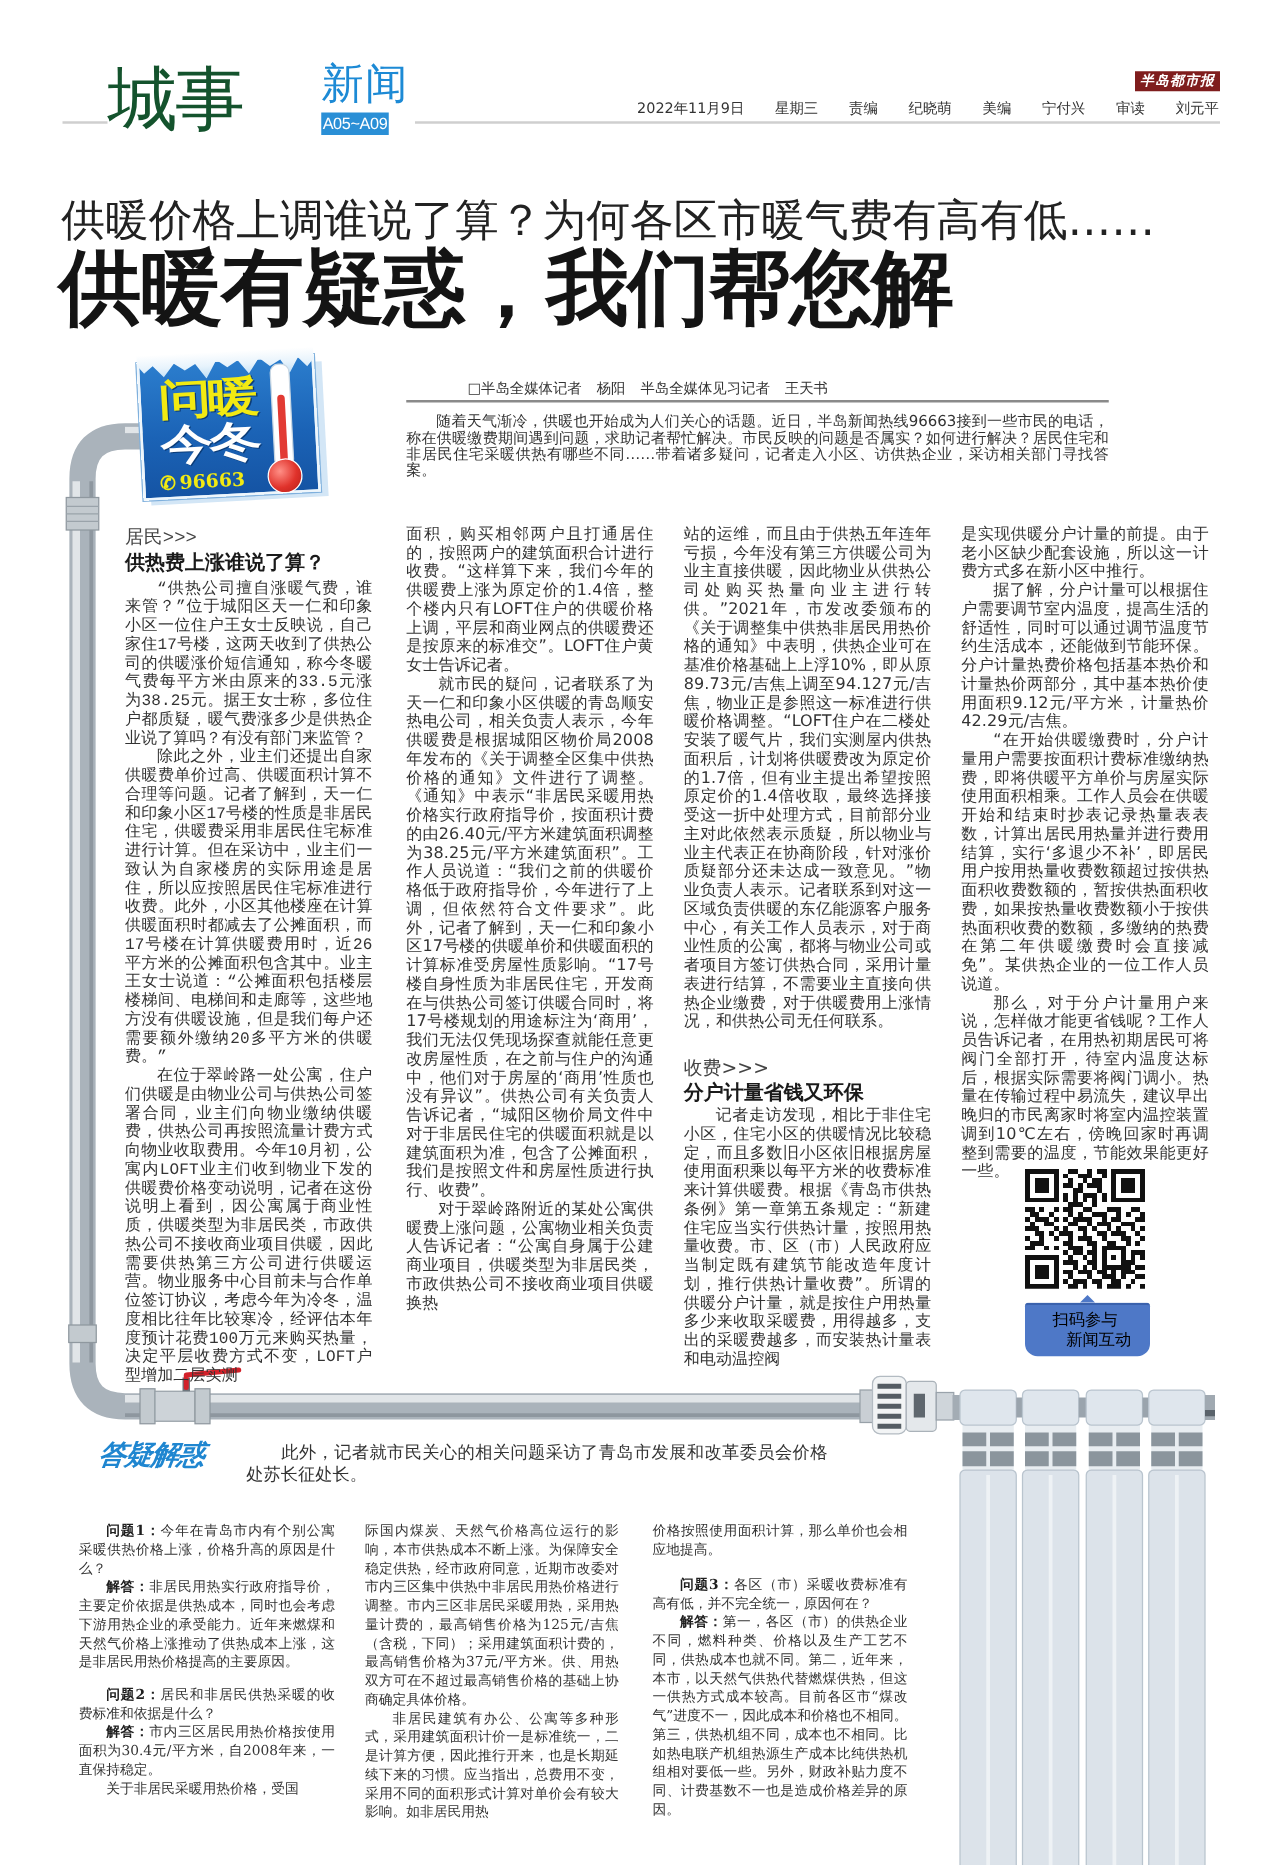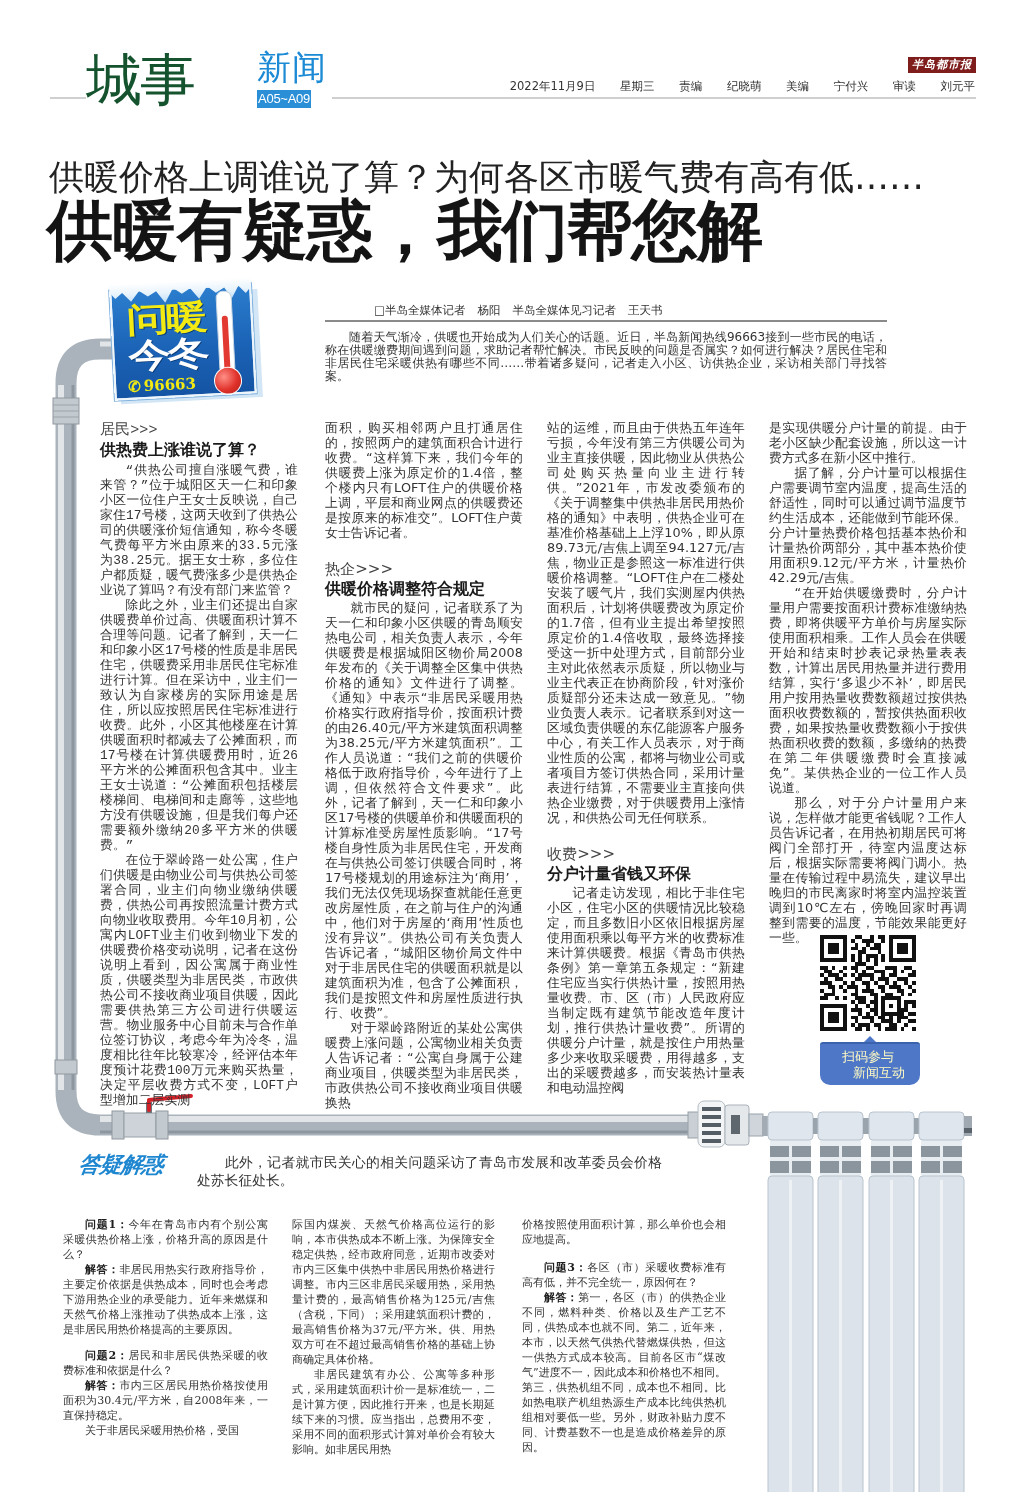--- a/index.html
+++ b/index.html
@@ -56,21 +56,21 @@
   .col { position: absolute; width: 198px; font-size: 12.8px; line-height: 15px; color: #333; text-align: justify; letter-spacing: 0.1px; }
   .col p { margin: 0; text-indent: 2em; }
   .col p.cont { text-indent: 0; }
   .col .tag { font-size: 15px; line-height: 18px; color: #444; margin: 0; }
   .col .heading { font-size: 16px; line-height: 22px; color: #1a1a1a; font-weight: 600; margin: 0; letter-spacing: 0; }
   .col .sec { margin-top: 20px; }
 
   
   .qr { position: absolute; left: 820px; top: 935px; width: 96px; height: 96px; }
   .qr-label { position: absolute; left: 820px; top: 1042px; width: 100px; height: 41px; background: #4e78c7;
-              border-radius: 3px 3px 10px 10px; border-top: 2px solid #3b62ad; color: #fef9c3; font-size: 13px; line-height: 16px; }
+              border-radius: 3px 3px 10px 10px; border-top: 2px solid #3b62ad; color: #000000; font-size: 13px; line-height: 16px; }
   .qr-pointer { position: absolute; left: 44px; top: -8px; width: 0; height: 0; border-left: 6px solid transparent;
                 border-right: 6px solid transparent; border-bottom: 6px solid #4e78c7; }
   .qr-l1 { position: absolute; left: 22px; top: 5px; white-space: nowrap; }
   .qr-l2 { position: absolute; left: 33px; top: 21px; white-space: nowrap; }
 
   
   .qa-label { position: absolute; left: 79px; top: 1152px; font-size: 22px; line-height: 26px; font-weight: 900; font-style: italic;
               color: #1f86d0; letter-spacing: -1px; transform: skewX(-8deg); white-space: nowrap; }
   .qa-intro { position: absolute; left: 197px; top: 1153px; width: 465px; font-family: "DejaVu Serif", serif; font-size: 13.8px;
               line-height: 18px; text-indent: 28px; color: #333; margin: 0; text-align: justify; }
@@ -221,24 +221,20 @@
   <div class="col" style="left:100px;top:422px;font-family:Liberation Mono, monospace;">
     <p class="tag cont">居民&gt;&gt;&gt;</p>
     <p class="heading cont">供热费上涨谁说了算？</p>
     <p style="margin-top:1px;">“供热公司擅自涨暖气费，谁来管？”位于城阳区天一仁和印象小区一位住户王女士反映说，自己家住17号楼，这两天收到了供热公司的供暖涨价短信通知，称今冬暖气费每平方米由原来的33.5元涨为38.25元。据王女士称，多位住户都质疑，暖气费涨多少是供热企业说了算吗？有没有部门来监管？</p>
     <p>除此之外，业主们还提出自家供暖费单价过高、供暖面积计算不合理等问题。记者了解到，天一仁和印象小区17号楼的性质是非居民住宅，供暖费采用非居民住宅标准进行计算。但在采访中，业主们一致认为自家楼房的实际用途是居住，所以应按照居民住宅标准进行收费。此外，小区其他楼座在计算供暖面积时都减去了公摊面积，而17号楼在计算供暖费用时，近26平方米的公摊面积包含其中。业主王女士说道：“公摊面积包括楼层楼梯间、电梯间和走廊等，这些地方没有供暖设施，但是我们每户还需要额外缴纳20多平方米的供暖费。”</p>
     <p>在位于翠岭路一处公寓，住户们供暖是由物业公司与供热公司签署合同，业主们向物业缴纳供暖费，供热公司再按照流量计费方式向物业收取费用。今年10月初，公寓内LOFT业主们收到物业下发的供暖费价格变动说明，记者在这份说明上看到，因公寓属于商业性质，供暖类型为非居民类，市政供热公司不接收商业项目供暖，因此需要供热第三方公司进行供暖运营。物业服务中心目前未与合作单位签订协议，考虑今年为冷冬，温度相比往年比较寒冷，经评估本年度预计花费100万元来购买热量，决定平层收费方式不变，LOFT户型增加二层实测</p>
   </div>
 
   <div class="col" style="left:325px;top:420px;">
     <p class="cont">面积，购买相邻两户且打通居住的，按照两户的建筑面积合计进行收费。“这样算下来，我们今年的供暖费上涨为原定价的1.4倍，整个楼内只有LOFT住户的供暖价格上调，平层和商业网点的供暖费还是按原来的标准交”。LOFT住户黄女士告诉记者。</p>
-    <div class="sec">
-      <p class="tag cont">热企&gt;&gt;&gt;</p>
-      <p class="heading cont">供暖价格调整符合规定</p>
-    </div>
     <p>就市民的疑问，记者联系了为天一仁和印象小区供暖的青岛顺安热电公司，相关负责人表示，今年供暖费是根据城阳区物价局2008年发布的《关于调整全区集中供热价格的通知》文件进行了调整。《通知》中表示“非居民采暖用热价格实行政府指导价，按面积计费的由26.40元/平方米建筑面积调整为38.25元/平方米建筑面积”。工作人员说道：“我们之前的供暖价格低于政府指导价，今年进行了上调，但依然符合文件要求”。此外，记者了解到，天一仁和印象小区17号楼的供暖单价和供暖面积的计算标准受房屋性质影响。“17号楼自身性质为非居民住宅，开发商在与供热公司签订供暖合同时，将17号楼规划的用途标注为‘商用’，我们无法仅凭现场探查就能任意更改房屋性质，在之前与住户的沟通中，他们对于房屋的‘商用’性质也没有异议”。供热公司有关负责人告诉记者，“城阳区物价局文件中对于非居民住宅的供暖面积就是以建筑面积为准，包含了公摊面积，我们是按照文件和房屋性质进行执行、收费”。</p>
     <p>对于翠岭路附近的某处公寓供暖费上涨问题，公寓物业相关负责人告诉记者：“公寓自身属于公建商业项目，供暖类型为非居民类，市政供热公司不接收商业项目供暖换热</p>
   </div>
 
   <div class="col" style="left:547px;top:420px;">
     <p class="cont">站的运维，而且由于供热五年连年亏损，今年没有第三方供暖公司为业主直接供暖，因此物业从供热公司处购买热量向业主进行转供。”2021年，市发改委颁布的《关于调整集中供热非居民用热价格的通知》中表明，供热企业可在基准价格基础上上浮10%，即从原89.73元/吉焦上调至94.127元/吉焦，物业正是参照这一标准进行供暖价格调整。“LOFT住户在二楼处安装了暖气片，我们实测屋内供热面积后，计划将供暖费改为原定价的1.7倍，但有业主提出希望按照原定价的1.4倍收取，最终选择接受这一折中处理方式，目前部分业主对此依然表示质疑，所以物业与业主代表正在协商阶段，针对涨价质疑部分还未达成一致意见。”物业负责人表示。记者联系到对这一区域负责供暖的东亿能源客户服务中心，有关工作人员表示，对于商业性质的公寓，都将与物业公司或者项目方签订供热合同，采用计量表进行结算，不需要业主直接向供热企业缴费，对于供暖费用上涨情况，和供热公司无任何联系。</p>
     <div class="sec">
       <p class="tag cont">收费&gt;&gt;&gt;</p>
       <p class="heading cont">分户计量省钱又环保</p>
     </div>

